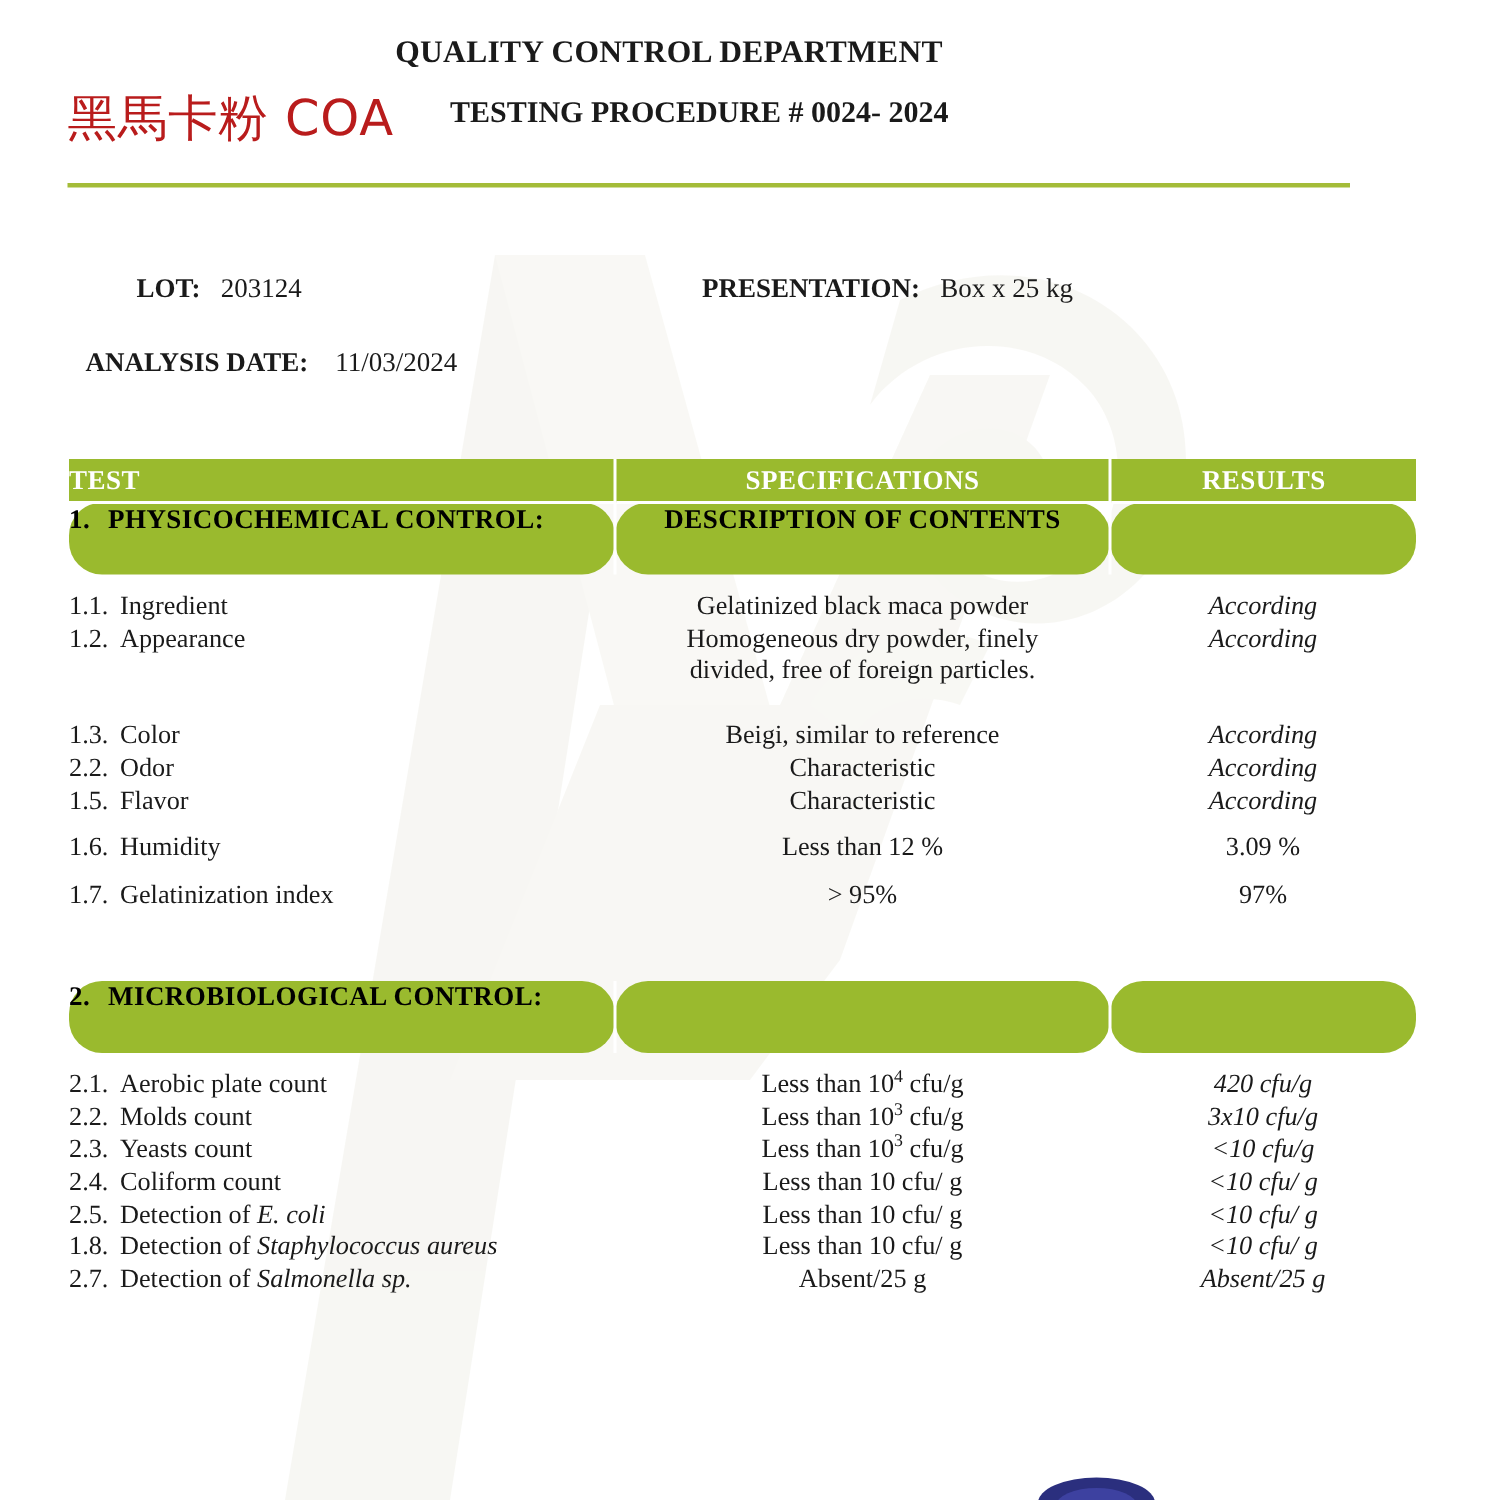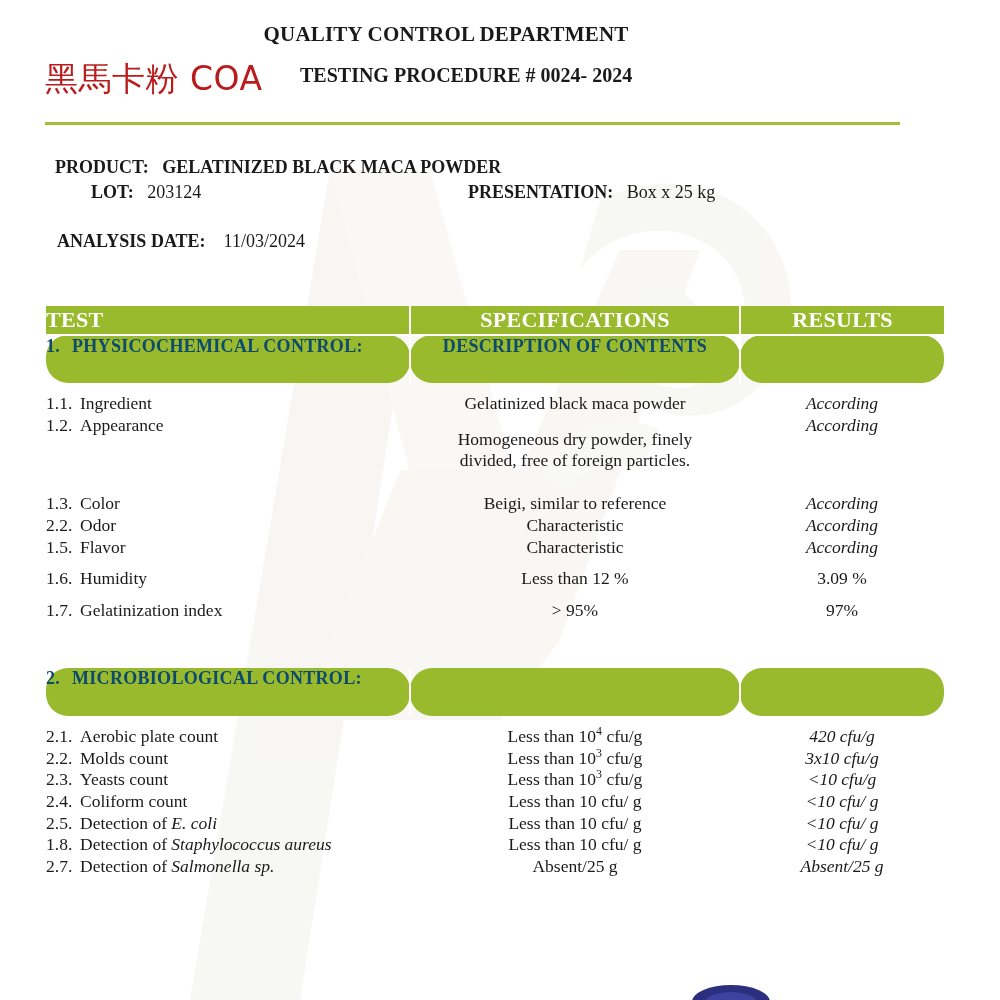--- a/index.html
+++ b/index.html
@@ -96,36 +96,36 @@
 
   #coa-table td, #coa-table th {
     padding: 0;
     vertical-align: top;
   }
 
   .hdr-cell {
     background: #9aba2e;
     color: #ffffff;
     font-weight: bold;
-    font-size: 22px;
+    font-size: 18px;
     letter-spacing: 0.3px;
     border-right: 2px solid #ffffff;
     border-bottom: 2px solid #ffffff;
     height: 28px;
     line-height: 28px;
     padding: 0 8px;
     box-sizing: border-box;
   }
   .hdr-cell.last { border-right: none; }
   .hdr-cell.ctr { text-align: center; }
   .hdr-cell.left { text-align: left; }
 
   .sect-cell {
     background: #9aba2e;
-    color: #0c4a6e;
+    color: #000000;
     font-weight: bold;
     font-size: 18px;
     letter-spacing: 0.3px;
     border-right: 2px solid #ffffff;
     height: 48px;
     padding: 3px 8px 0 8px;
     box-sizing: border-box;
     border-radius: 22px;
   }
   .sect-cell.last { border-right: none; }
@@ -143,21 +143,21 @@
   .cell-test { text-align: left; white-space: nowrap; }
   .cell-test .idx { display: inline-block; width: 34px; }
   .cell-spec { text-align: center; }
   .cell-res  { text-align: center; }
   .cell-res.italic { font-style: italic; }
 
   .spacer-row td { height: 22px; }
   .spacer-row-sm td { height: 10px; }
   .gap-row td { height: 46px; }
 
-  .two-line { line-height: 1.22; margin-top: 14px; }
+  .two-line { line-height: 1.22; }
 
   sup { font-size: 0.68em; vertical-align: super; line-height: 0; }
 
   
   #bottom-stamp {
     position: absolute;
     left: 692px; top: 985px;
     width: 78px; height: 34px;
     background: #2b2f7e;
     border-radius: 50%;
@@ -191,25 +191,20 @@
 <div id="page">
 
   <div class="dept-title">QUALITY CONTROL DEPARTMENT</div>
 
   <div class="brand-title">黑馬卡粉 COA</div>
 
   <div class="proc-title">TESTING PROCEDURE # 0024- 2024</div>
 
   <div class="green-rule"></div>
 
-  <div class="prod-line" id="product-line">
-    <span class="lbl">PRODUCT:</span>
-    <span>&nbsp;</span>
-    <span class="lbl">GELATINIZED BLACK MACA POWDER</span>
-  </div>
 
   <div class="prod-line" id="lot-line">
     <span class="lbl">LOT:</span>
     <span>&nbsp;</span>
     <span>203124</span>
   </div>
 
   <div class="prod-line" id="presentation-line">
     <span class="lbl">PRESENTATION:</span>
     <span>&nbsp;</span>

